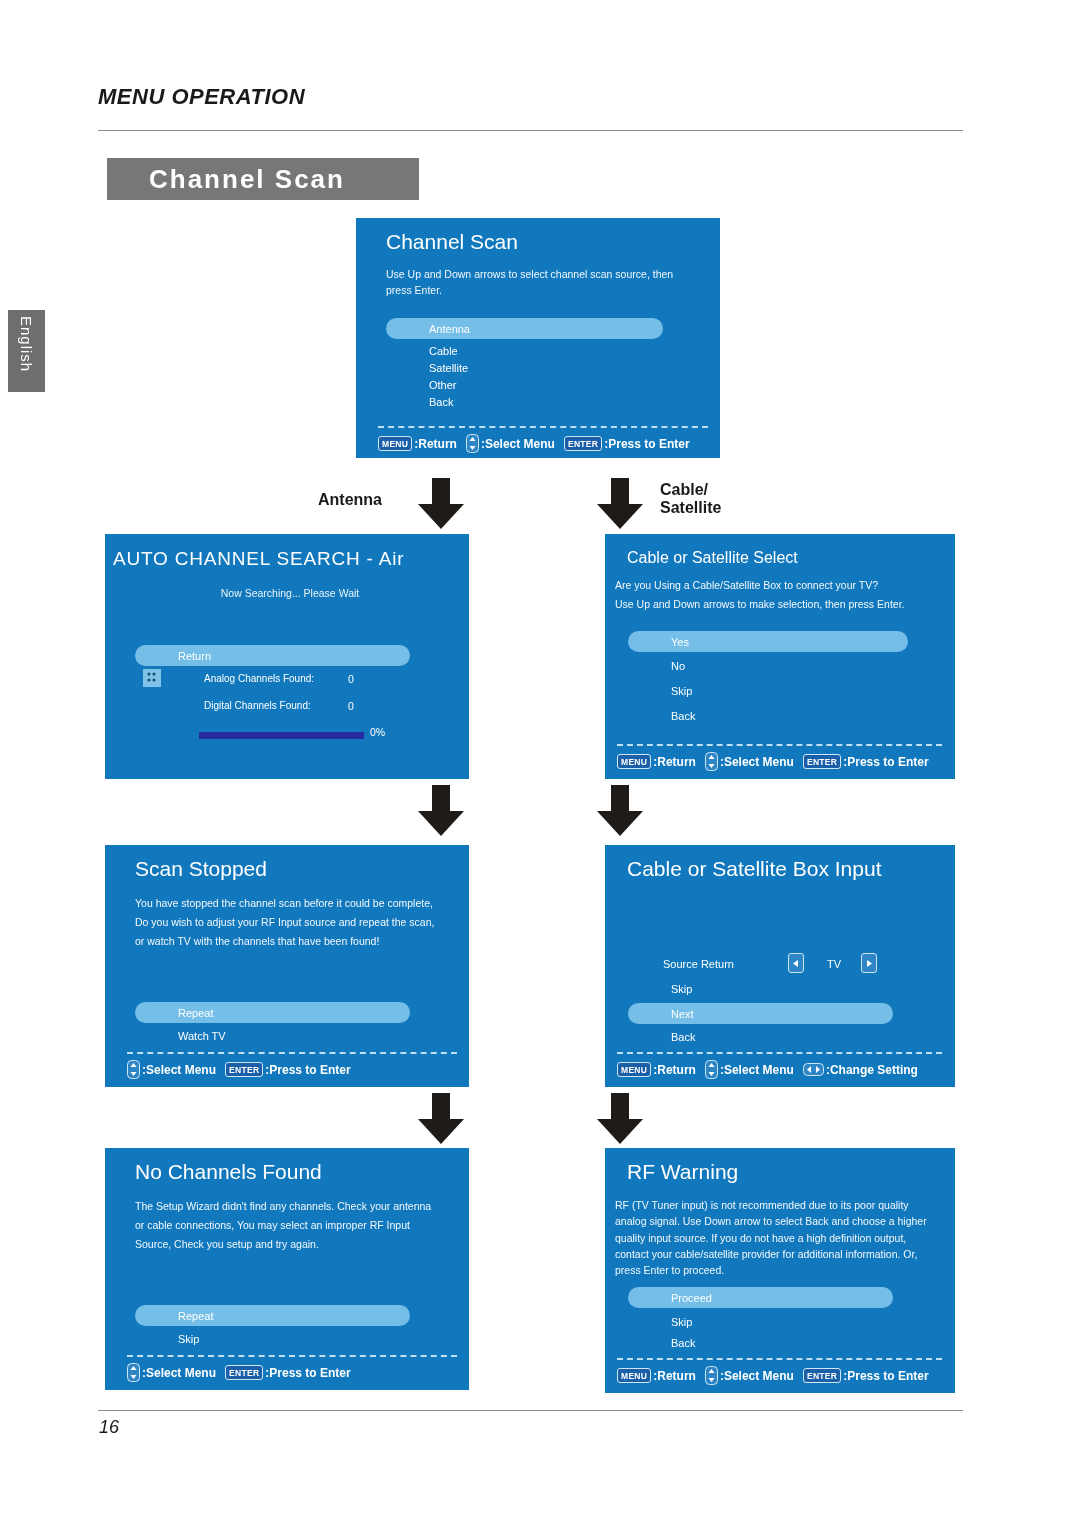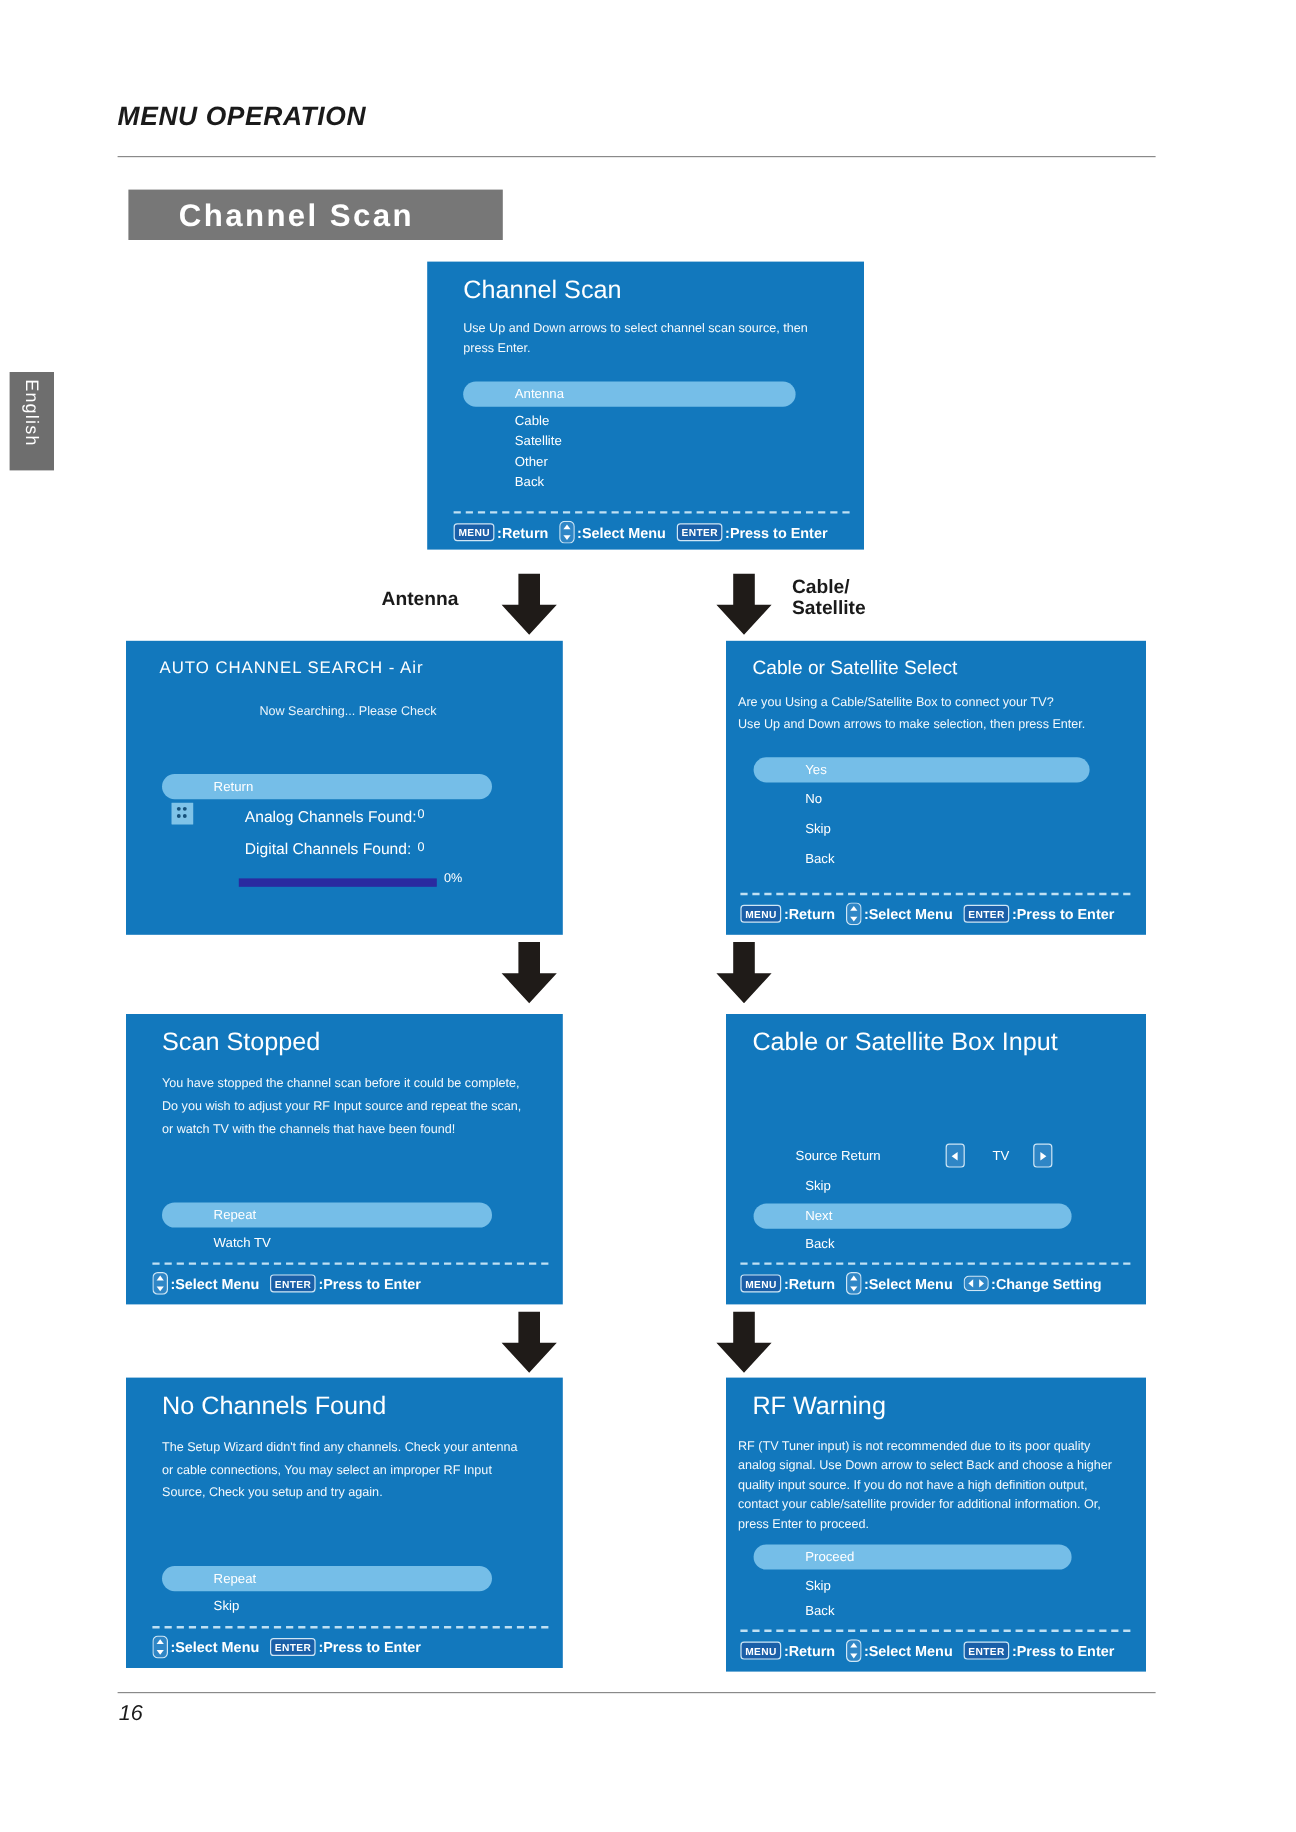--- a/index.html
+++ b/index.html
@@ -218,21 +218,21 @@
     font-size: 10.5px;
     color: #ffffff;
   }
   .chan-icon {
     position: absolute;
     width: 18px; height: 18px;
     background: #7fc3e8;
   }
   .chan-icon svg { display:block; }
 
-  .kv-label { position: absolute; font-size: 13px; color:#ffffff; white-space: nowrap;}
+  .kv-label { position: absolute; font-size: 10px; color:#ffffff; white-space: nowrap;}
   .kv-value { position: absolute; font-size: 10.5px; color:#ffffff; }
 
   
   .srcbtn {
     position: absolute;
     width: 14px; height: 18px;
     background: #2f86c6;
     border: 1px solid #cfe6f5;
     border-radius: 3px;
     display:flex; align-items:center; justify-content:center;
@@ -308,23 +308,23 @@
   <svg width="56" height="52" viewBox="0 0 56 52">
       <polygon points="19,0 37,0 37,26 51,26 28,51 5,26 19,26" fill="#1f1b18"></polygon>
     </svg>
 </div>
 <div class="flow-label" style="left:660px; top:481px;">
   <div>Cable/</div>
   <div>Satellite</div>
 </div>
 
 <div class="osd" style="left:105px; top:534px; width:364px; height:245px;">
-  <div class="osd-title" style="left:28px; top:14px; font-size:14px; letter-spacing:0.8px;">AUTO CHANNEL SEARCH - Air</div>
-
-  <div class="osd-center-note" style="left:30px; top:53px; width:310px;">Now Searching... Please Check</div>
+  <div class="osd-title" style="left:8px; top:14px; font-size:19px; letter-spacing:0.8px;">AUTO CHANNEL SEARCH - Air</div>
+
+  <div class="osd-center-note" style="left:30px; top:53px; width:310px;">Now Searching... Please Wait</div>
 
   <div class="pill" style="position:absolute; left:30px; top:78px; width:275px;margin-top:33px;">
     <span>Return</span>
   </div>
 
   <div class="chan-icon" style="left:38px; top:135px;">
     <svg width="18" height="18" viewBox="0 0 18 18">
         <rect width="18" height="18" fill="#7fc3e8"></rect>
         <circle cx="6" cy="5" r="1.6" fill="#15507a"></circle>
         <circle cx="11" cy="5" r="1.6" fill="#15507a"></circle>

